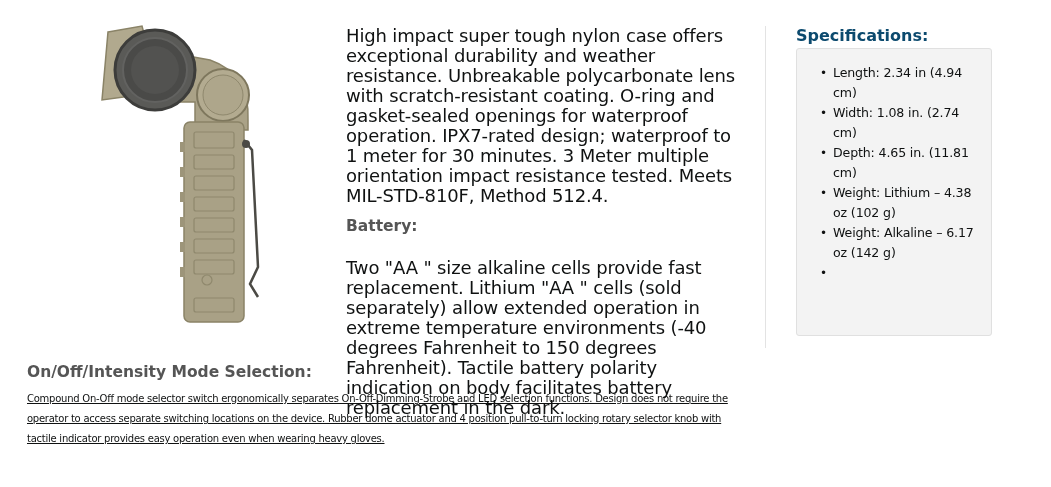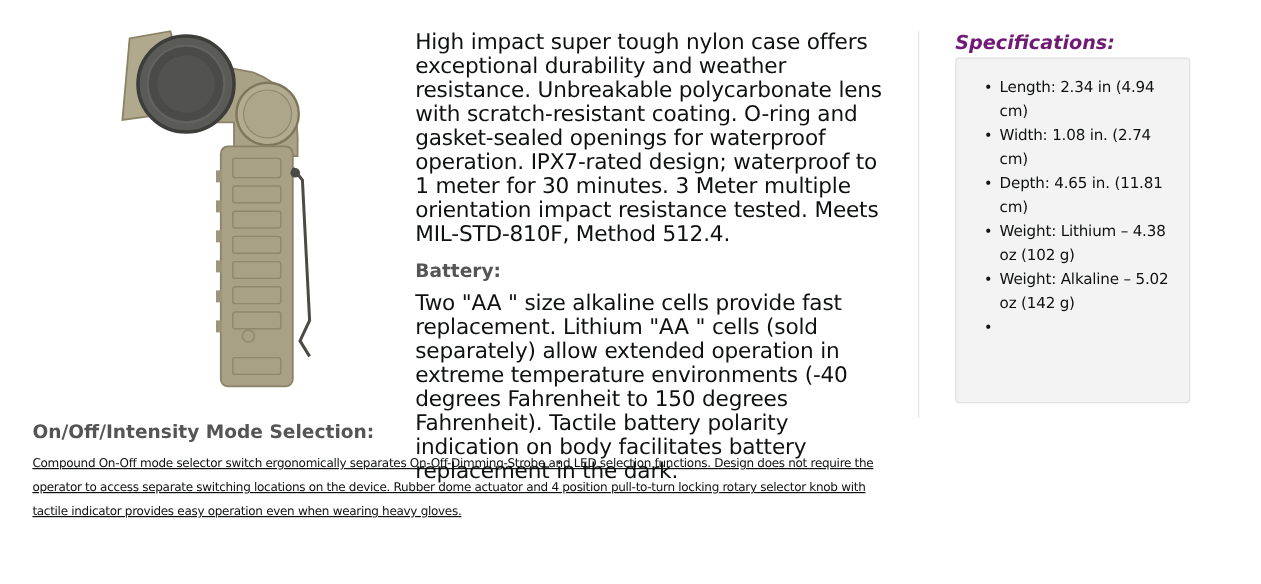--- a/index.html
+++ b/index.html
@@ -2,29 +2,29 @@
 <html><head>
 <meta charset="utf-8">
 <style>
   html, body { margin:0; padding:0; background:#ffffff; }
   body { width:1051px; height:487px; position:relative; overflow:hidden;
          font-family:"DejaVu Sans", "Liberation Sans", sans-serif; color:#0f1111; }
   .image-col { position:absolute; left:100px; top:22px; width:190px; height:310px; }
   .desc-col { position:absolute; left:346px; top:26px; width:390px; }
   .title { font-size:15.5px; font-weight:bold; margin:0 0 9px 0; line-height:20px; letter-spacing:-0.1px; }
   .para { font-size:18px; line-height:20px; margin:0; letter-spacing:-0.15px; }
-  .subhead { font-size:15.5px; color:#555; margin:10px 0 7px 0; line-height:20px; }
+  .subhead { font-size:15.5px; color:#555; margin:10px 0 22px 0; line-height:20px; }
   .divider { position:absolute; left:765px; top:26px; width:1px; height:322px; background:#e3e3e3; }
   .spec-col { position:absolute; left:796px; top:26px; width:200px; }
-  .spec-title { font-size:16px; color:#701a75; margin:0 0 2px 0; line-height:20px;font-style:italic; }
+  .spec-title { font-size:16px; color:#0c4a6e; margin:0 0 2px 0; line-height:20px; }
   .spec-box { background:#f3f3f3; border:1px solid #e0e0e0; border-radius:3px; width:196px; height:288px; box-sizing:border-box; padding:14px 6px 0 36px; }
   .spec-box ul { margin:0; padding:0 0 0 0; list-style:none; }
   .spec-box li { position:relative; font-size:12.6px; line-height:20px; letter-spacing:-0.15px; }
   .spec-box li .bullet { position:absolute; left:-13px; top:0; font-size:12px; }
-  .bottom { position:absolute; left:27px; top:350px; width:720px; }
+  .bottom { position:absolute; left:27px; top:362px; width:720px; }
   .bottom .subhead { margin:0 0 7px 0; }
   .bottom .para { font-size:10px; letter-spacing:-0.25px;text-decoration:underline; }
 </style>
 </head>
 <body>
 
 <div class="image-col" aria-label="Tan articulating-head flashlight with belt clip">
   <svg width="190" height="310" viewBox="0 0 190 310">
 
     <polygon points="8,10 42,4 60,70 2,78" fill="#b1a98e" stroke="#8a8367" stroke-width="1.5"></polygon>
@@ -74,21 +74,21 @@
 <div class="divider"></div>
 
 <div class="spec-col">
   <h3 class="spec-title">Specifications:</h3>
   <div class="spec-box">
     <ul>
       <li><span class="bullet">•</span><span>Length: 2.34 in (4.94 cm)</span></li>
       <li><span class="bullet">•</span><span>Width: 1.08 in. (2.74 cm)</span></li>
       <li><span class="bullet">•</span><span>Depth: 4.65 in. (11.81 cm)</span></li>
       <li><span class="bullet">•</span><span>Weight: Lithium – 4.38 oz (102 g)</span></li>
-      <li><span class="bullet">•</span><span>Weight: Alkaline – 5.02 oz (142 g)</span></li>
+      <li><span class="bullet">•</span><span>Weight: Alkaline – 6.17 oz (142 g)</span></li>
       <li><span class="bullet">•</span></li>
     </ul>
   </div>
 </div>
 
 <div class="bottom">
   <h3 class="subhead">On/Off/Intensity Mode Selection:</h3>
   <p class="para">Compound On-Off mode selector switch ergonomically separates On-Off-Dimming-Strobe and LED selection functions. Design does not require the operator to access separate switching locations on the device. Rubber dome actuator and 4 position pull-to-turn locking rotary selector knob with tactile indicator provides easy operation even when wearing heavy gloves.</p>
 </div>
 

